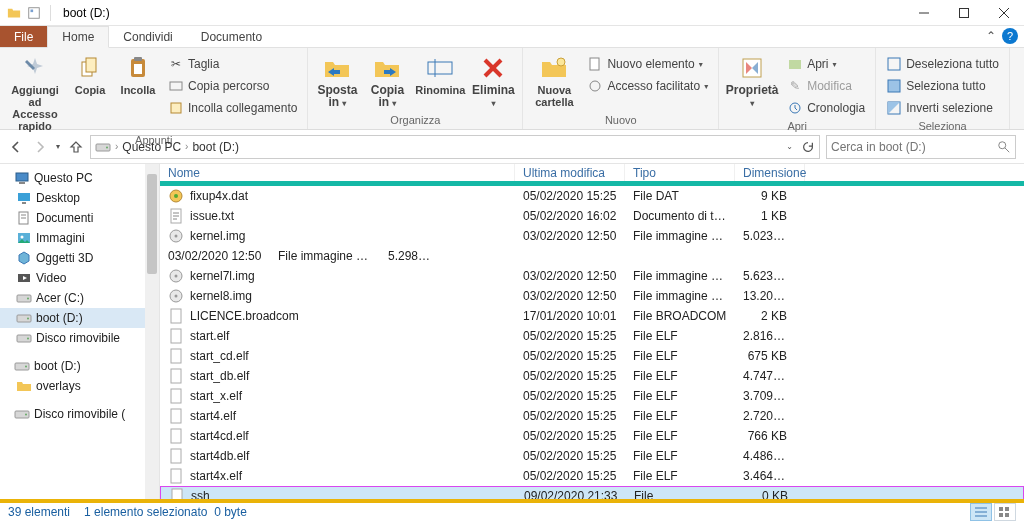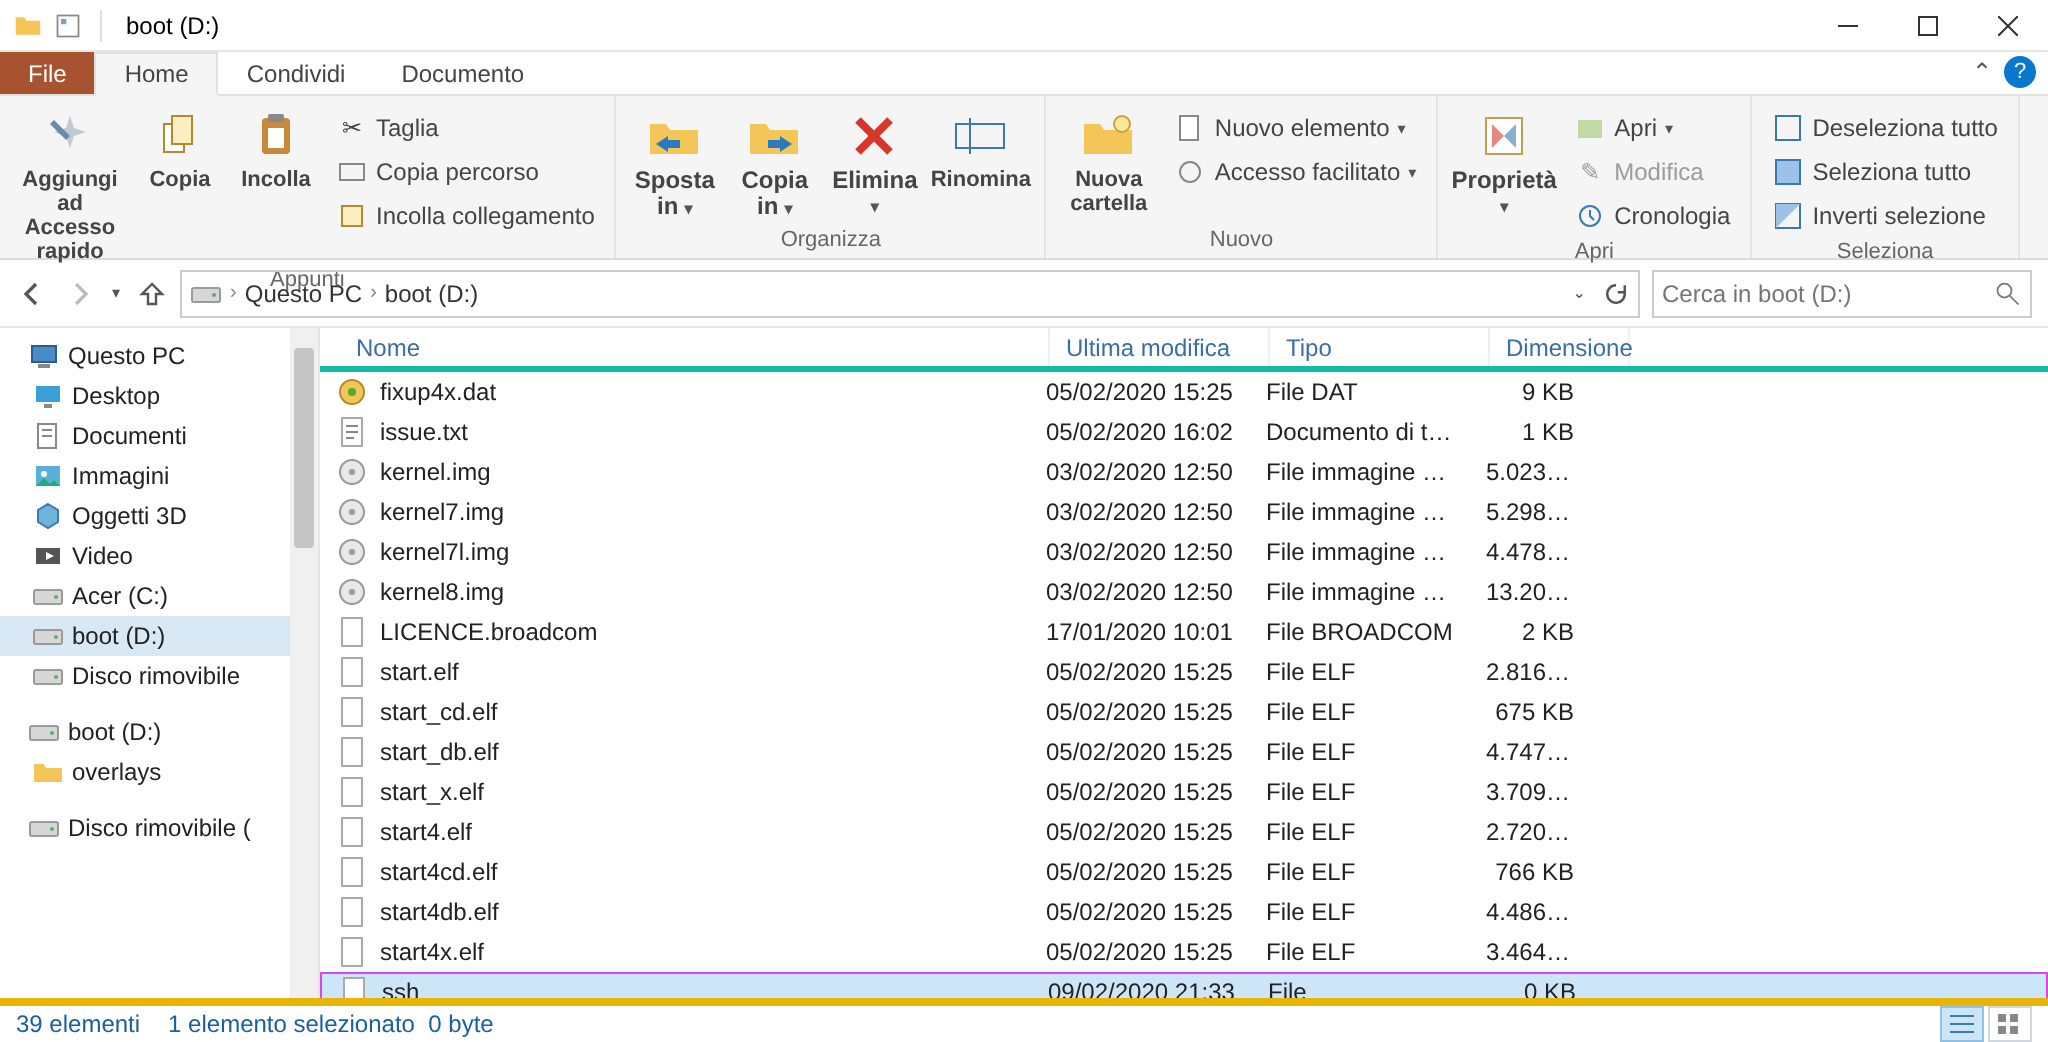--- a/index.html
+++ b/index.html
@@ -52,21 +52,21 @@
 .main { display: flex; height: calc(521px - 26px - 22px - 82px - 34px - 22px); }
 .tree { width: 160px; border-right: 1px solid #e5e5e5; overflow: hidden; padding: 4px 0; position: relative; }
 .tree-item { display: flex; align-items: center; gap: 4px; height: 20px; padding-left: 14px; color: #222; white-space: nowrap; }
 .tree-item .tico { width: 16px; height: 16px; display: inline-flex; align-items: center; justify-content: center; }
 .tree-item.sub { padding-left: 16px; }
 .tree-item.selected { background: #d9e8f5; }
 .tree .scrollbar { position: absolute; right: 0; top: 0; bottom: 0; width: 14px; background: #f0f0f0; }
 .tree .scrollbar .thumb { position: absolute; left: 2px; right: 2px; top: 10px; height: 100px; background: #c5c5c5; border-radius: 2px; }
 
 .list { flex: 1; overflow: hidden; display: flex; flex-direction: column; }
-.list-head { display: flex; height: 22px; border-bottom: 3px solid #14b8a6; color: #3a6ea5; padding-left: 10px; }
+.list-head { display: flex; height: 22px; border-bottom: 5px solid #14b8a6; color: #3a6ea5; }
 .list-head .col { display: flex; align-items: center; padding: 0 8px; border-right: 1px solid #f0f0f0; }
 .list-rows { flex: 1; overflow: hidden; }
 .row { display: flex; height: 20px; align-items: center; }
 .row.selected { background: #cde6f7; border: 1px solid #d946ef; height: 20px; }
 .row .cell { padding: 0 8px; overflow: hidden; text-overflow: ellipsis; white-space: nowrap; color: #222; }
 .row .cell.size { text-align: right; }
 .col-name { width: 355px; display: flex; align-items: center; gap: 6px; }
 .col-date { width: 110px; }
 .col-type { width: 110px; color: #444; }
 .col-size { width: 60px; text-align: right; }
@@ -201,37 +201,37 @@
       </div>
       <div class="bigbtn" style="width:46px">
         <span class="ico">
             <svg width="26" height="24" viewBox="0 0 26 24">
               <path fill="#f3c657" d="M1 6h8l2 3h14v12H1z"></path>
               <path fill="#2b79c2" d="M16 12l6 4-6 4v-2h-6v-4h6z"></path>
             </svg>
           </span>
         <span class="lbl"><span>Copia in</span> <span class="drop">▾</span></span>
       </div>
+      <div class="bigbtn" style="width:52px">
+        <span class="ico">
+            <svg width="26" height="20" viewBox="0 0 26 20">
+              <rect x="1" y="4" width="24" height="12" fill="none" stroke="#3b78b5"></rect>
+              <line x1="8" y1="1" x2="8" y2="19" stroke="#3b78b5"></line>
+            </svg>
+          </span>
+        <span class="lbl">Rinomina</span>
+      </div>
       <div class="bigbtn" style="width:46px">
         <span class="ico">
             <svg width="24" height="24" viewBox="0 0 24 24">
               <line x1="4" y1="4" x2="20" y2="20" stroke="#d9362a" stroke-width="4"></line>
               <line x1="20" y1="4" x2="4" y2="20" stroke="#d9362a" stroke-width="4"></line>
             </svg>
           </span>
         <span class="lbl"><span>Elimina</span> <span class="drop">▾</span></span>
-      </div>
-      <div class="bigbtn" style="width:52px">
-        <span class="ico">
-            <svg width="26" height="20" viewBox="0 0 26 20">
-              <rect x="1" y="4" width="24" height="12" fill="none" stroke="#3b78b5"></rect>
-              <line x1="8" y1="1" x2="8" y2="19" stroke="#3b78b5"></line>
-            </svg>
-          </span>
-        <span class="lbl">Rinomina</span>
       </div>
     </div>
     <div class="group-label">Organizza</div>
   </div>
 
   <div class="group">
     <div class="group-body">
       <div class="bigbtn" style="width:50px">
         <span class="ico">
             <svg width="26" height="24" viewBox="0 0 26 24">
@@ -552,46 +552,37 @@
                 <circle cx="8" cy="8" r="1.5" fill="#999"></circle>
               </svg>
             </span>
             <span>kernel.img</span>
           </div>
     <div class="cell col-date">03/02/2020 12:50</div>
     <div class="cell col-type">File immagine disco</div>
     <div class="cell col-size size">5.023 KB</div>
   </div>
         <div class="row">
-    <div class="cell col-name">
-            <span class="fico">
-              <svg width="16" height="16" viewBox="0 0 16 16">
-                <circle cx="8" cy="8" r="6" fill="#e8e8e8" stroke="#999"></circle>
-                <circle cx="8" cy="8" r="1.5" fill="#999"></circle>
-              </svg>
-            </span>
-            <span>kernel7.img</span>
-          </div>
     <div class="cell col-date">03/02/2020 12:50</div>
     <div class="cell col-type">File immagine disco</div>
     <div class="cell col-size size">5.298 KB</div>
   </div>
         <div class="row">
     <div class="cell col-name">
             <span class="fico">
               <svg width="16" height="16" viewBox="0 0 16 16">
                 <circle cx="8" cy="8" r="6" fill="#e8e8e8" stroke="#999"></circle>
                 <circle cx="8" cy="8" r="1.5" fill="#999"></circle>
               </svg>
             </span>
             <span>kernel7l.img</span>
           </div>
     <div class="cell col-date">03/02/2020 12:50</div>
     <div class="cell col-type">File immagine disco</div>
-    <div class="cell col-size size">4.478 KB</div>
+    <div class="cell col-size size">5.623 KB</div>
   </div>
         <div class="row">
     <div class="cell col-name">
             <span class="fico">
               <svg width="16" height="16" viewBox="0 0 16 16">
                 <circle cx="8" cy="8" r="6" fill="#e8e8e8" stroke="#999"></circle>
                 <circle cx="8" cy="8" r="1.5" fill="#999"></circle>
               </svg>
             </span>
             <span>kernel8.img</span>

